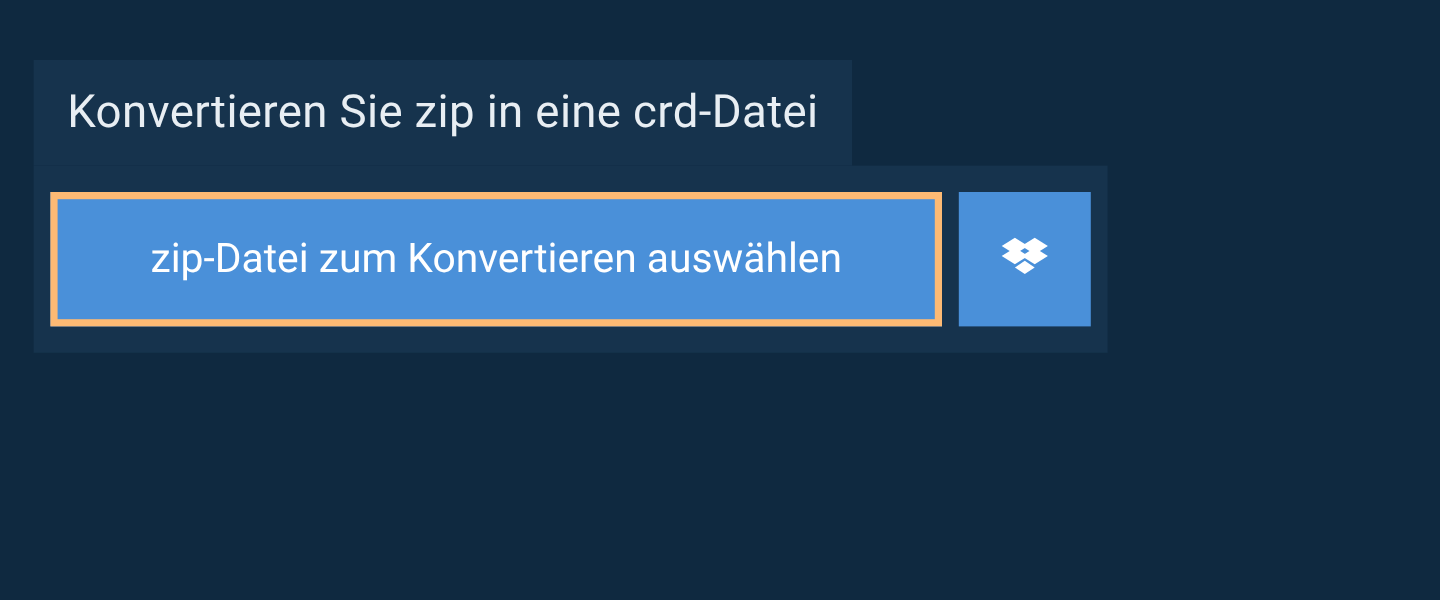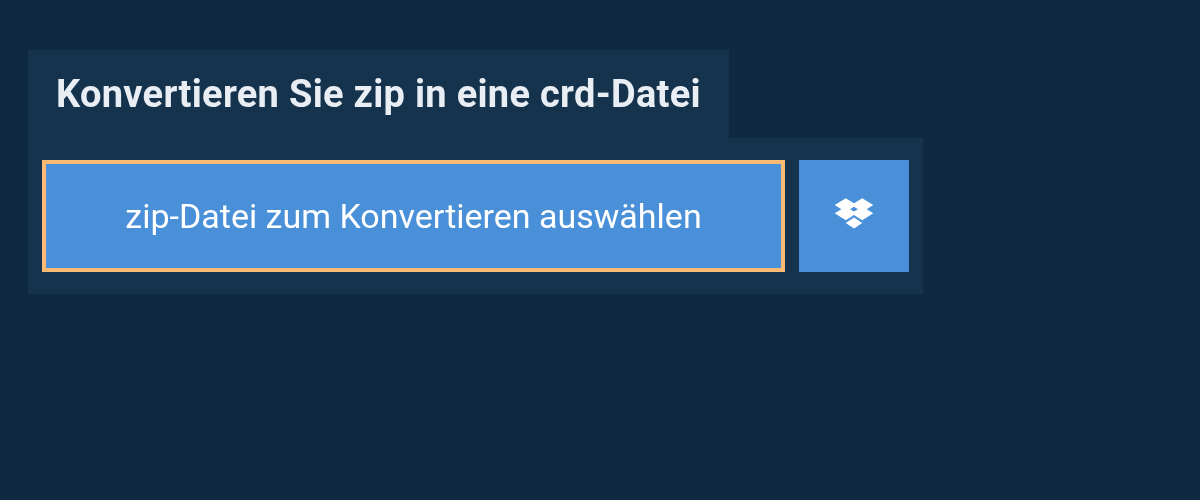--- a/index.html
+++ b/index.html
@@ -16,34 +16,34 @@
     }
     .container {
       padding: 50px 28px;
     }
     .title-banner {
       background-color: #16334d;
       display: inline-block;
       padding: 22px 28px;
       color: #e8eef3;
       font-size: 38px;
-      font-weight: 700;
+      font-weight: 400;
       letter-spacing: 0.3px;
     }
     .button-row {
       display: flex;
       background-color: #16334d;
       padding: 22px 14px;
       margin-top: 0;
       width: 895px;
       gap: 14px;
     }
     .select-button {
       background-color: #4a90d9;
-      border: 4px solid #fdba74;
+      border: 6px solid #fdba74;
       color: #ffffff;
       font-size: 34px;
       font-weight: 400;
       padding: 24px 36px;
       cursor: pointer;
       flex: 1;
       text-align: center;
       display: flex;
       align-items: center;
       justify-content: center;

